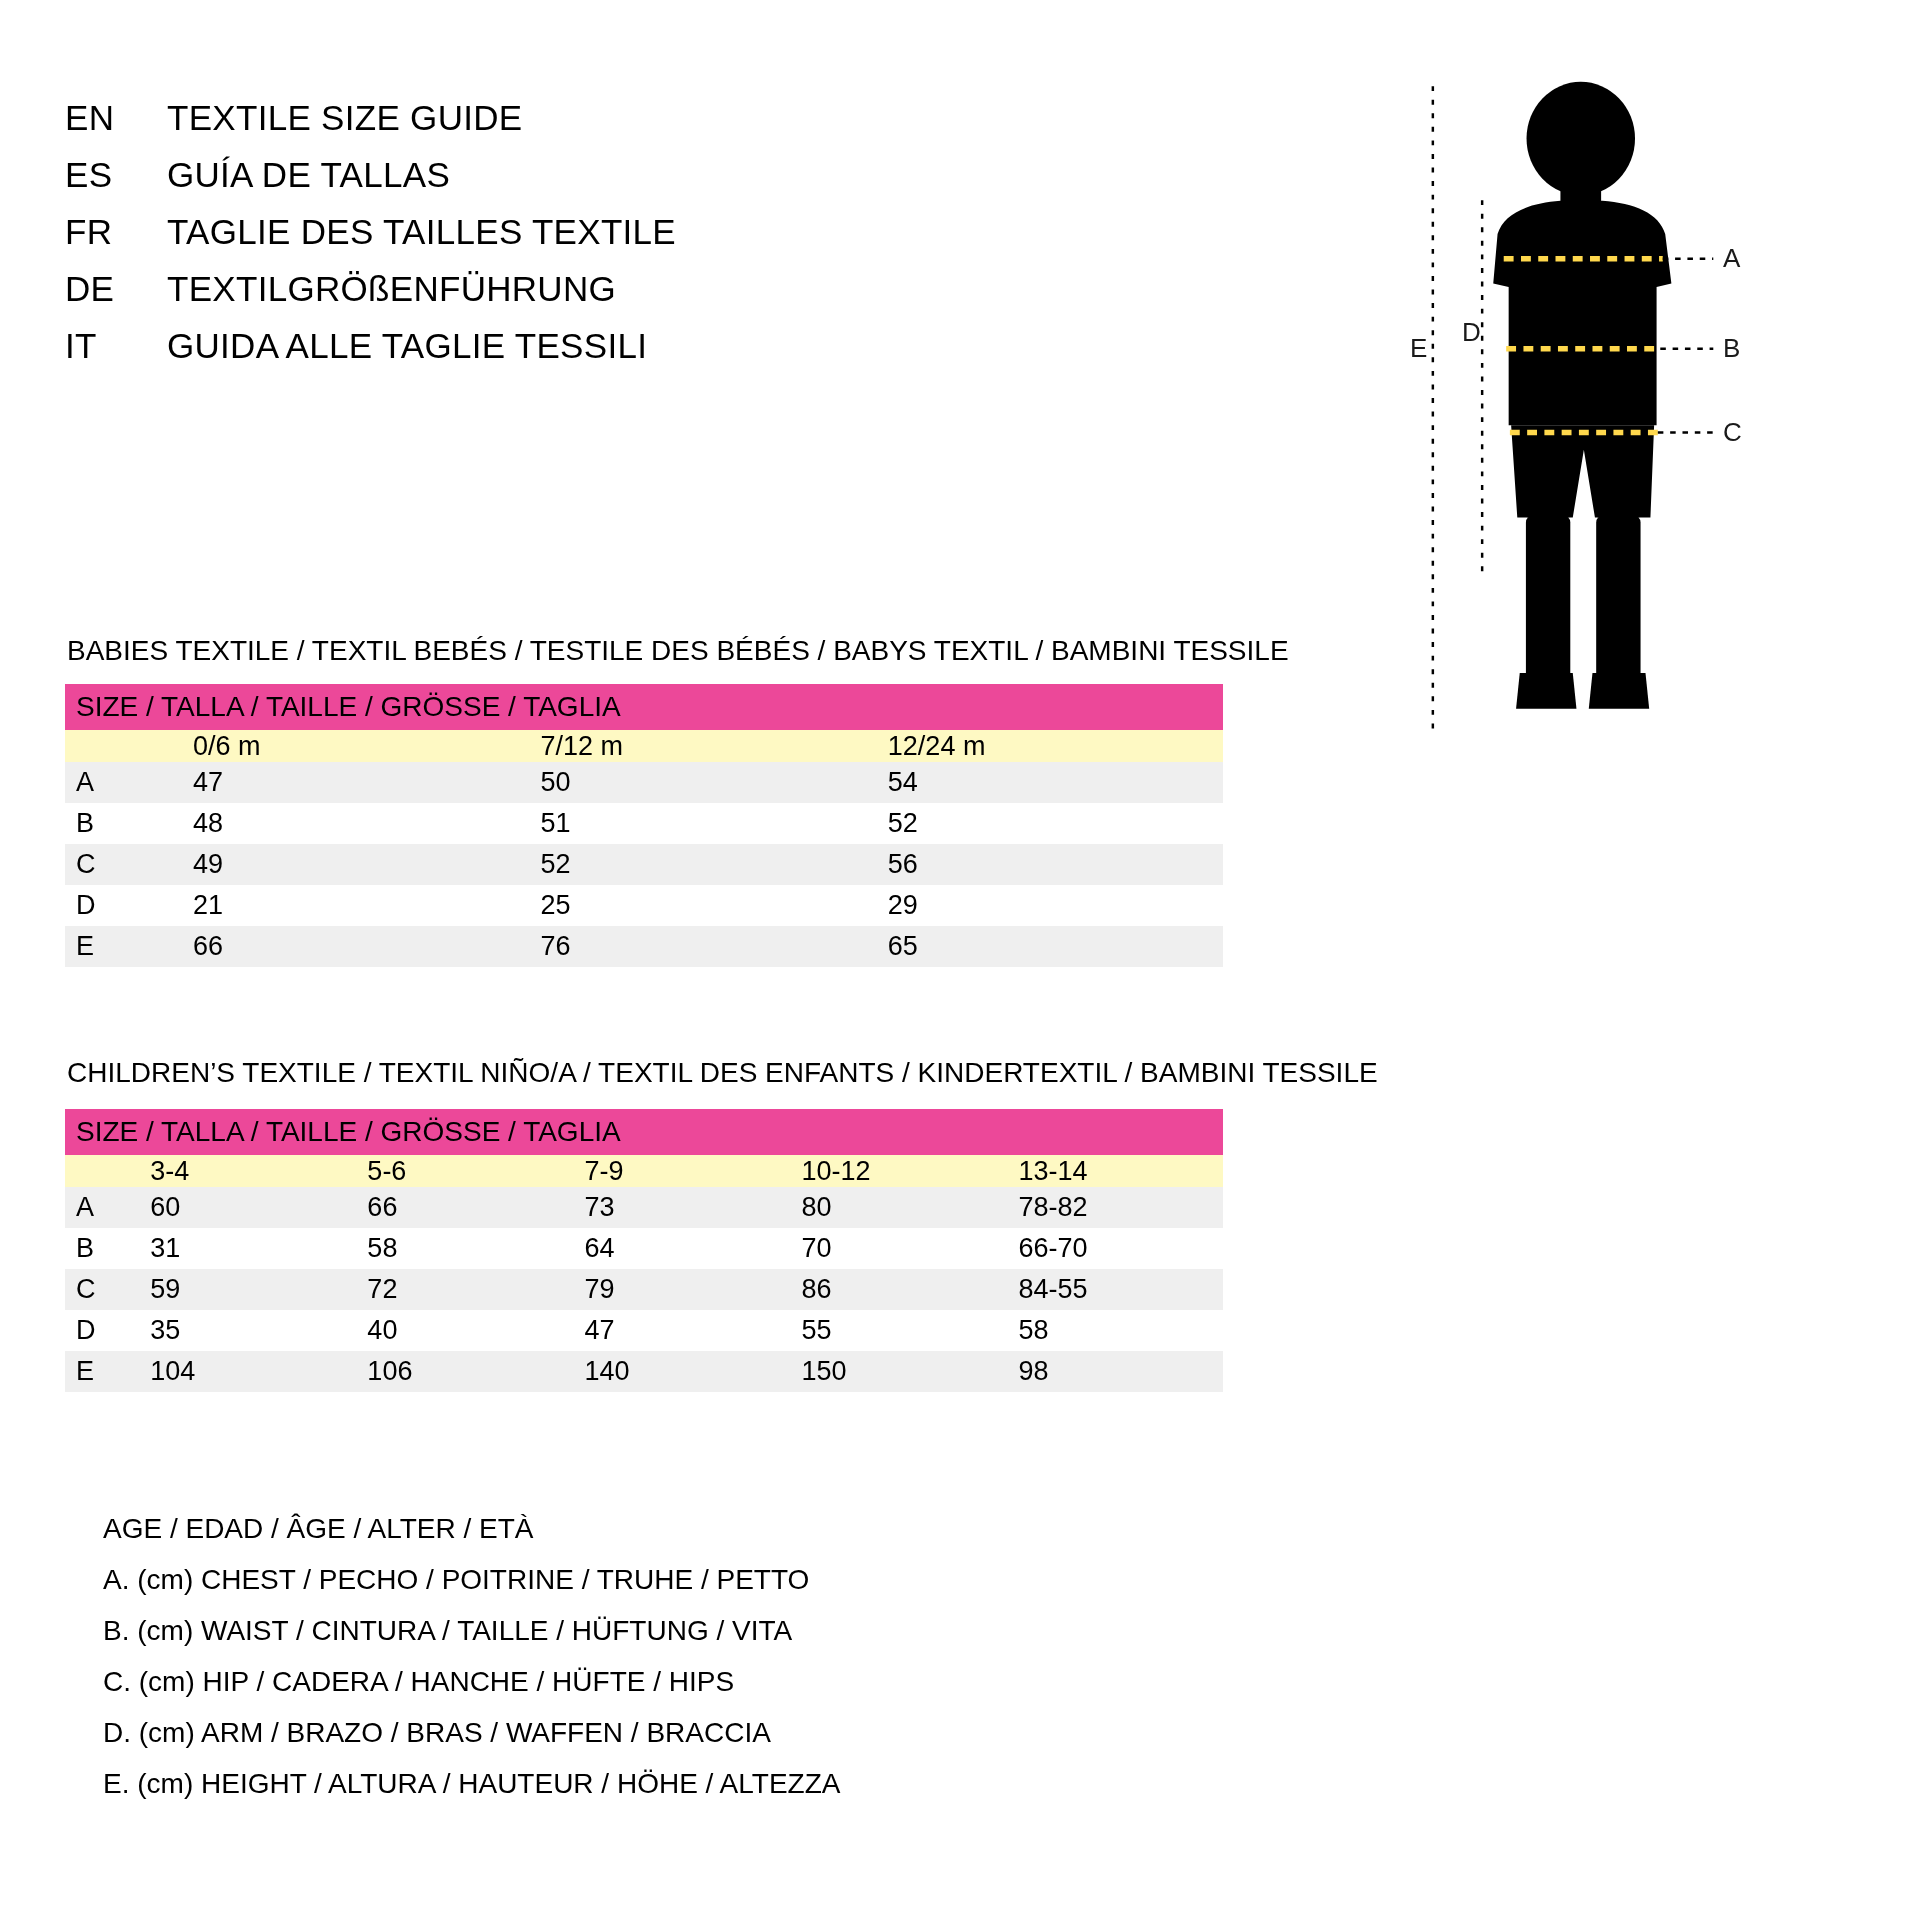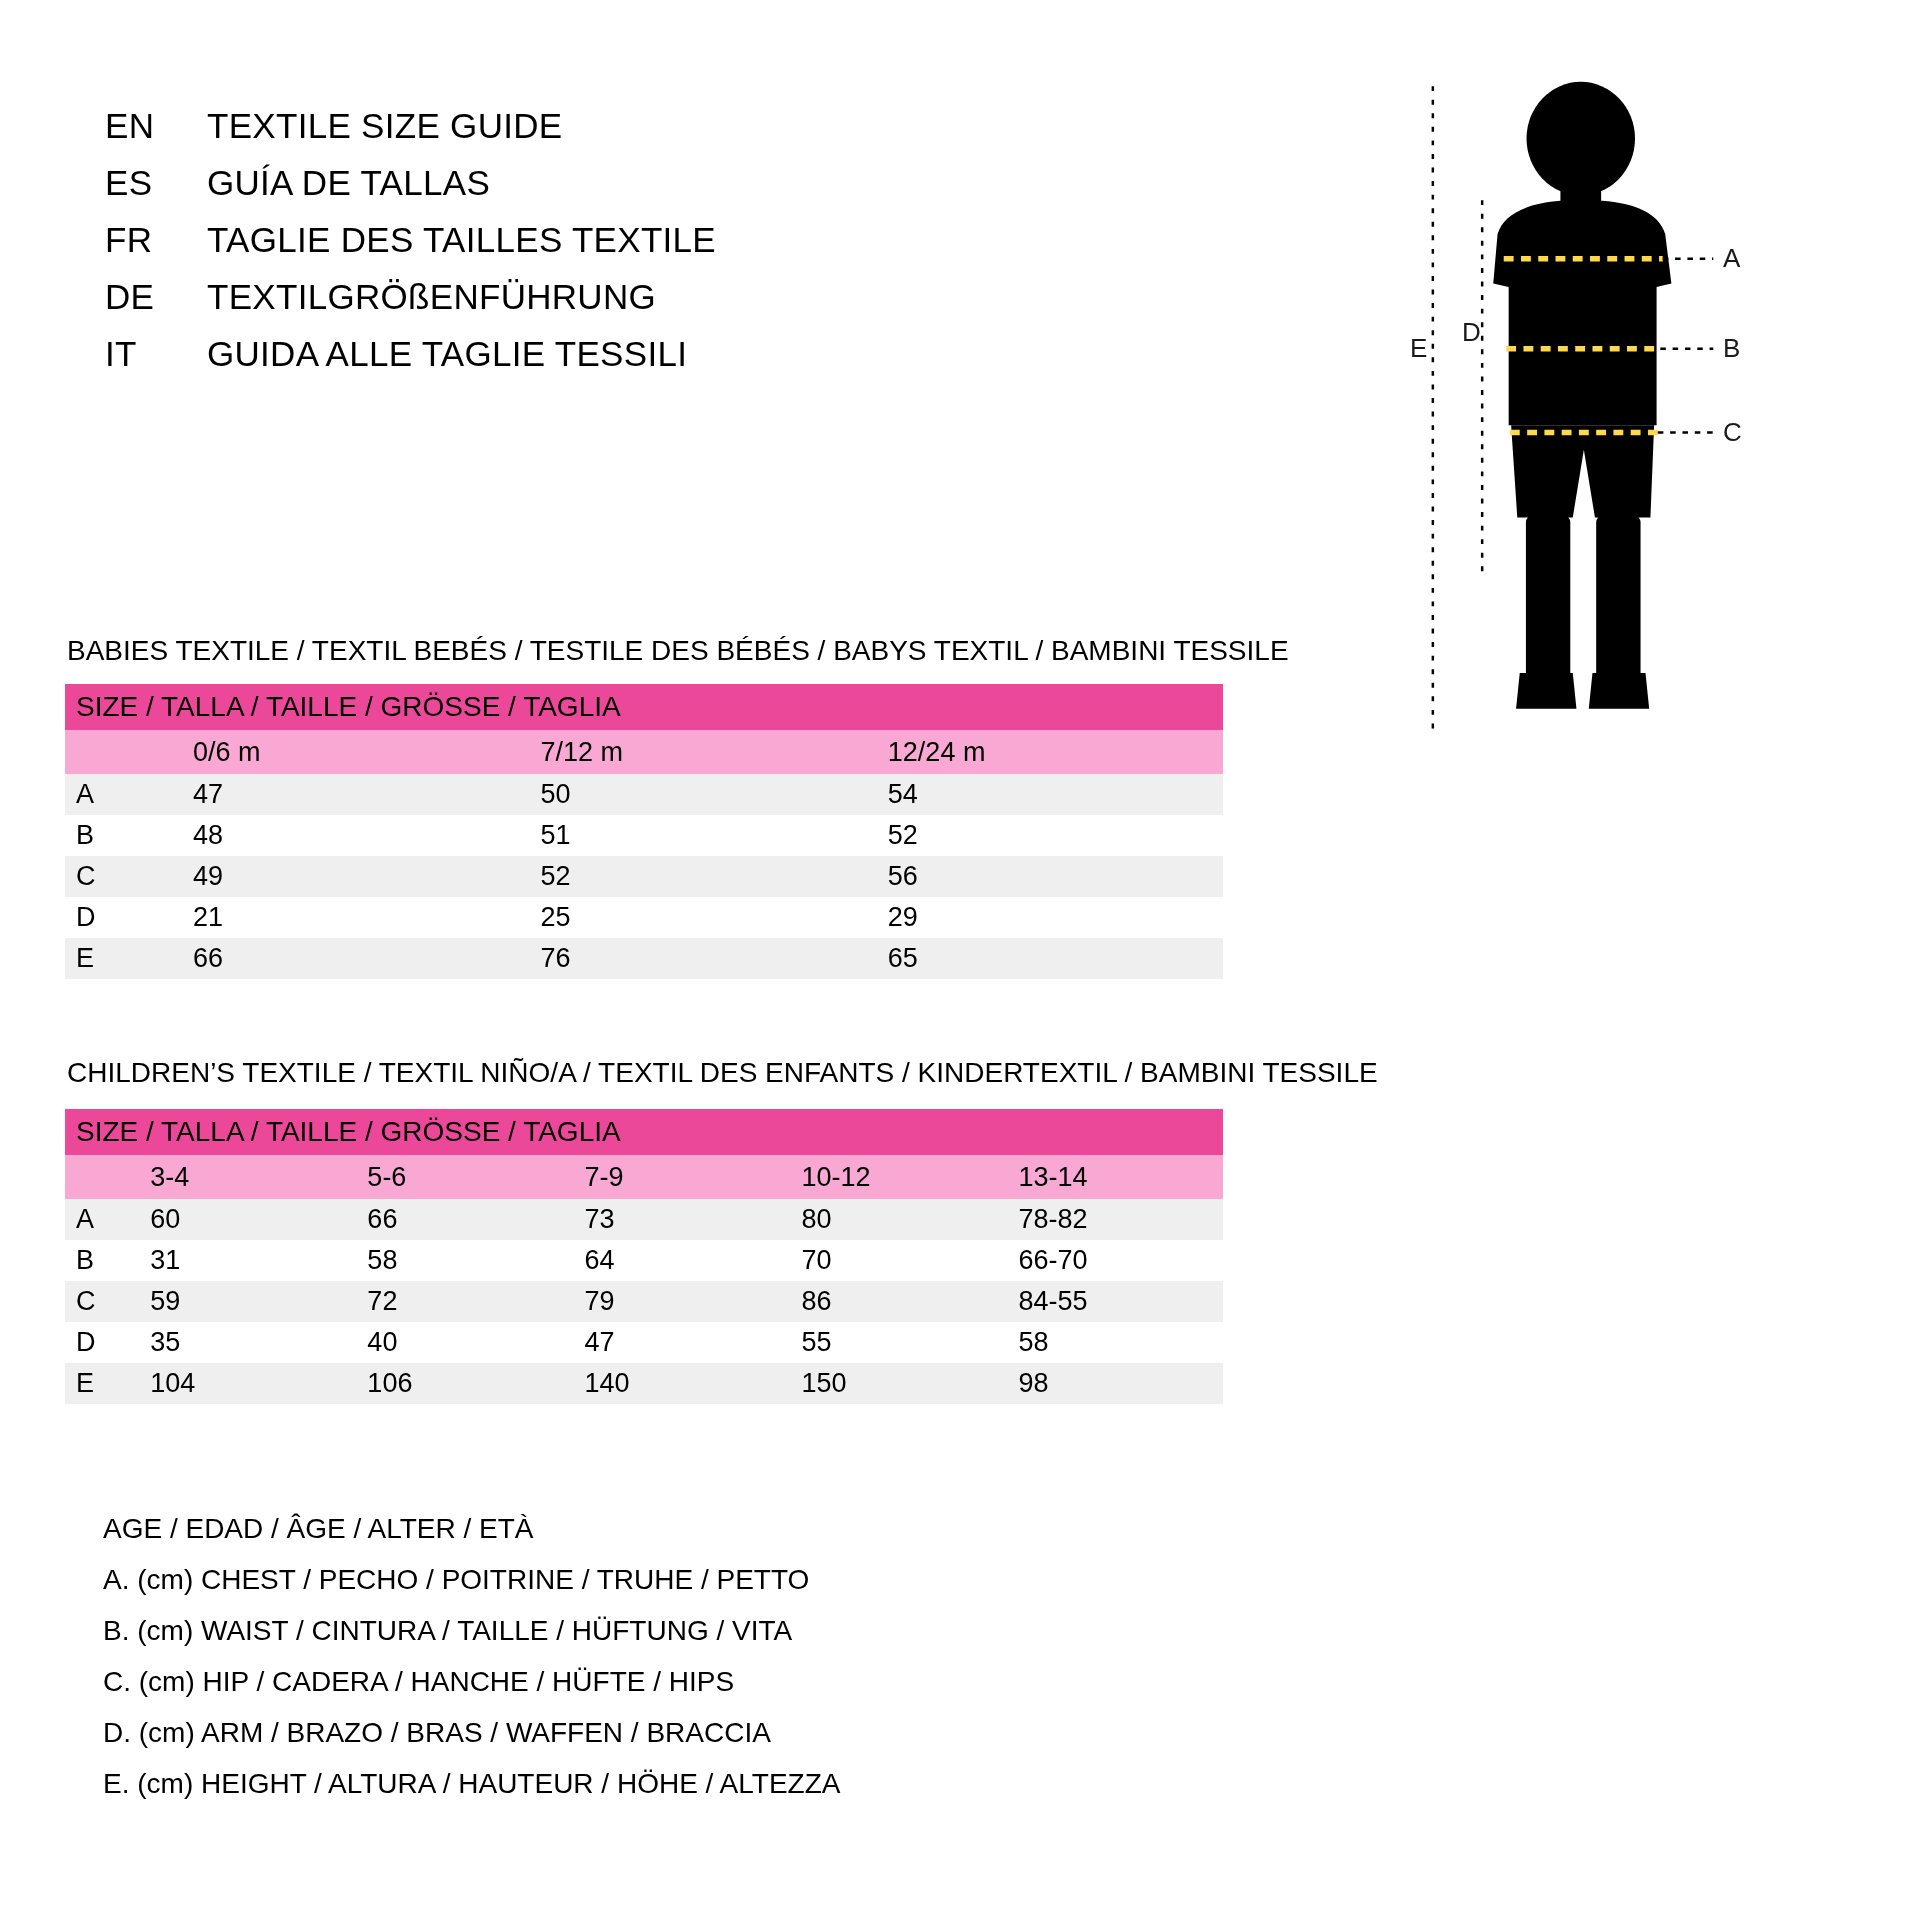--- a/index.html
+++ b/index.html
@@ -18,23 +18,22 @@
 
   
   #lang-block {
     position: absolute;
     left: 65px;
     top: 89px;
     width: 1171px;
   }
   .lang-row {
     display: flex;
-    align-items: flex-end;
+    align-items: center;
     height: 57px;
-    margin-left: 40px;
   }
   .lang-code {
     width: 102px;
     font-size: 35px;
     letter-spacing: 0.3px;
     color: #000000;
   }
   .lang-text {
     font-size: 35px;
     letter-spacing: 0.3px;
@@ -87,22 +86,22 @@
   }
   .row-label {
     width: 65px;
     padding-left: 11px !important;
   }
   .col-cell {
     width: 216px;
     padding-left: 12.3px !important;
   }
   .sub-head td {
-    background: #f9a8d4;
-    height: 44px;
+    background: #fef9c3;
+    height: 32px;
   }
   .band-grey td { background: #efefef; }
   .band-white td { background: #ffffff; }
 
   
   #legend {
     position: absolute;
     left: 67px;
     top: 1513px;
     margin-left: 36px;

